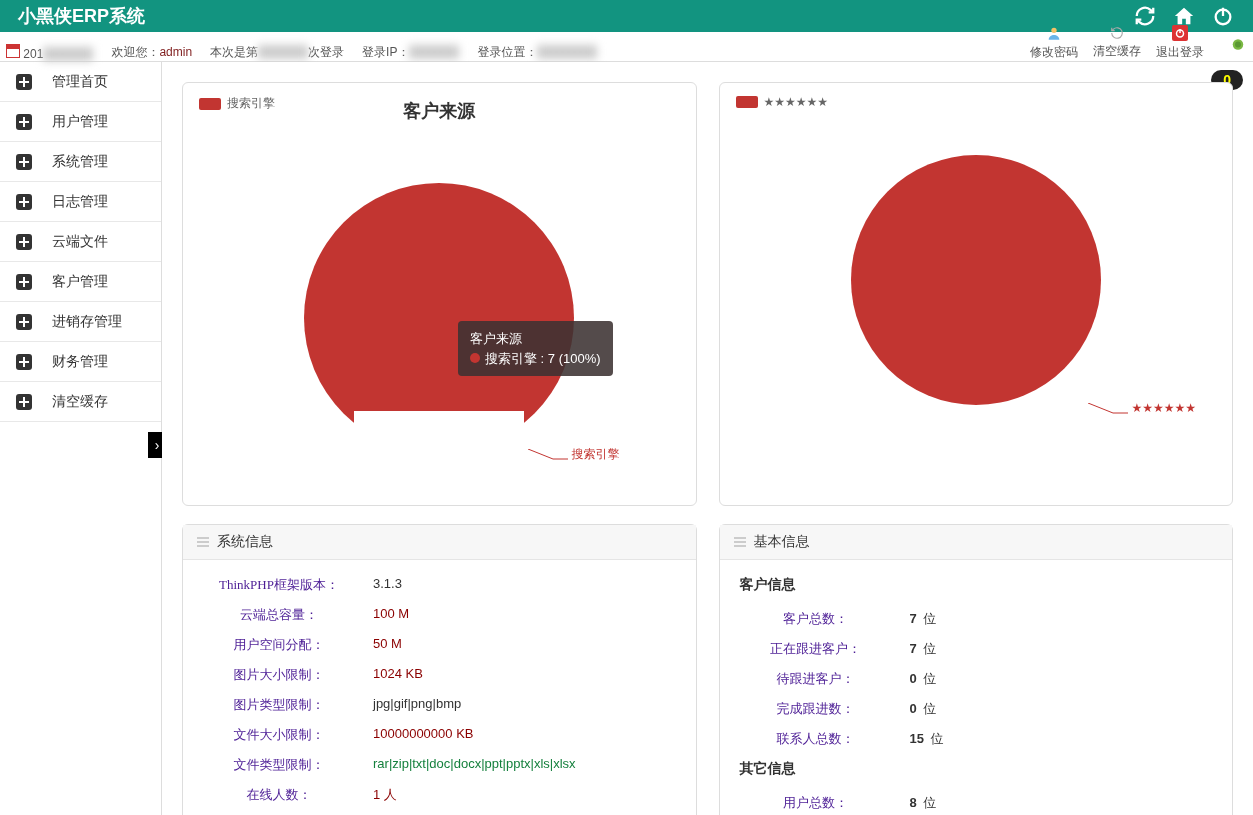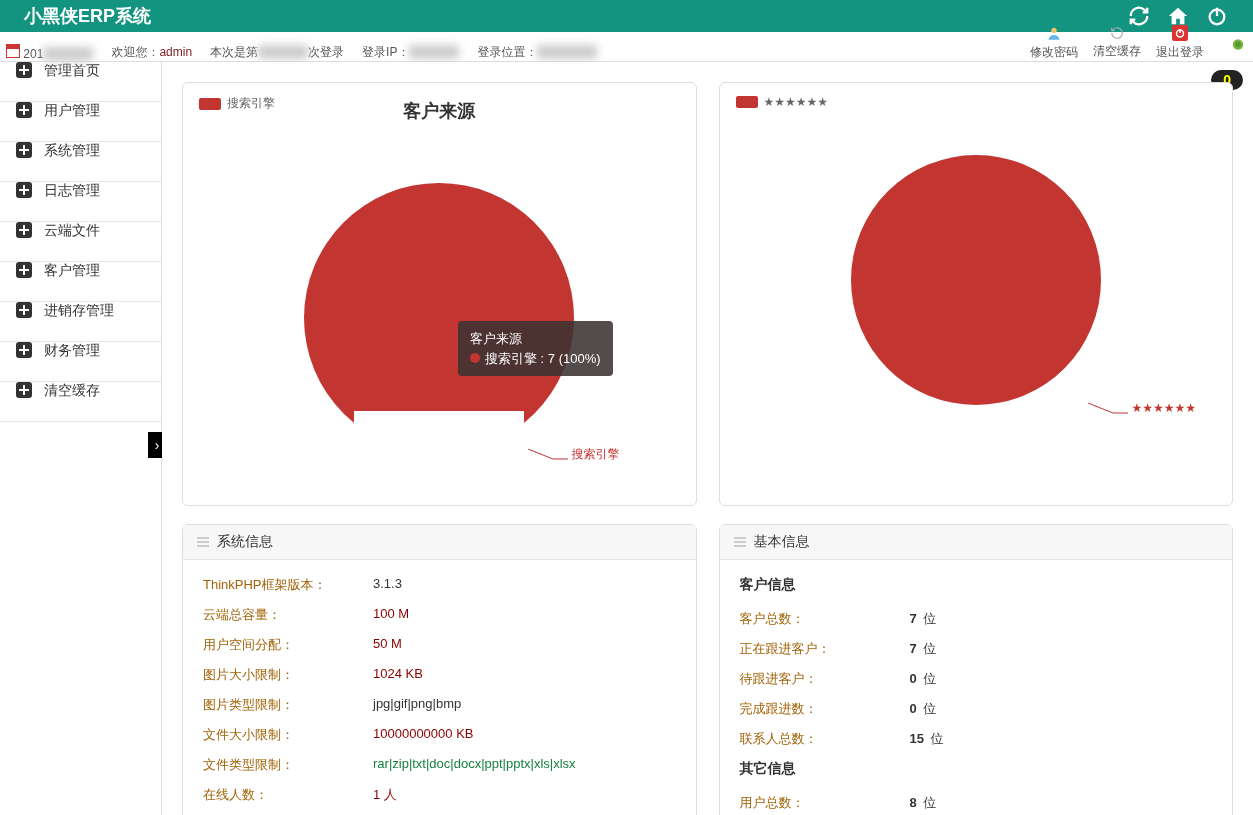--- a/index.html
+++ b/index.html
@@ -1,37 +1,37 @@
 <!DOCTYPE html>
 <html><head>
   <meta charset="utf-8">
   <style>
     * { margin: 0; padding: 0; box-sizing: border-box; }
     body { font-family: "Microsoft YaHei", Arial, sans-serif; font-size: 13px; color: #333; background: #fff; }
     
     
-    .top-header { background: #129480; height: 32px; display: flex; align-items: center; padding: 0 24px; color: #fff; }
+    .top-header { background: #129480; height: 32px; display: flex; align-items: center; padding: 0 18px; color: #fff; }
     .app-title { font-size: 18px; font-weight: bold; flex: 1; }
     .header-icons { display: flex; gap: 15px; }
     .header-icon { width: 24px; height: 24px; display: flex; align-items: center; justify-content: center; cursor: pointer; }
     
     
     .status-bar { height: 30px; background: #fff; border-bottom: 1px solid #ddd; display: flex; align-items: flex-end; padding: 0 6px; font-size: 12px; gap: 18px; }
     .status-bar .cal-icon { display: inline-flex; width: 14px; height: 14px; background: #fff; border: 1px solid #cc3333; position: relative; }
     .status-bar .cal-icon::before { content: ""; position: absolute; top: 0; left: 0; right: 0; height: 4px; background: #cc3333; }
     .status-item { color: #555; white-space: nowrap; }
     .status-item .red { color: #7f1d1d; }
     .blur { filter: blur(4px); display: inline-block; min-width: 50px; background: #ccc; color: #ccc; }
     .status-right { margin-left: auto; display: flex; gap: 15px; align-items: center; }
     .status-link { color: #555; cursor: pointer; display: flex; align-items: center; gap: 3px; flex-direction: column; }
     
     
     .body-wrap { display: flex; }
     .sidebar { width: 162px; border-right: 1px solid #ddd; }
-    .sidebar-item { height: 40px; display: flex; padding: 0 16px; border-bottom: 1px solid #e8e8e8; cursor: pointer; gap: 12px; font-size: 14px; color: #333; }
+    .sidebar-item { height: 40px; display: flex; align-items: center; padding: 0 16px; border-bottom: 1px solid #e8e8e8; cursor: pointer; gap: 20px; font-size: 14px; color: #333; }
     .plus-icon { width: 16px; height: 16px; background: #333; border-radius: 3px; position: relative; }
     .plus-icon::before, .plus-icon::after { content: ""; position: absolute; background: #fff; }
     .plus-icon::before { top: 7px; left: 3px; right: 3px; height: 2px; }
     .plus-icon::after { left: 7px; top: 3px; bottom: 3px; width: 2px; }
     .sidebar-toggle { position: absolute; left: 148px; top: 432px; width: 18px; height: 26px; background: #000; color: #fff; display: flex; align-items: center; justify-content: center; cursor: pointer; font-size: 14px; }
     
     .main { flex: 1; padding: 20px; background: #fff; position: relative; }
     .row { display: flex; gap: 22px; }
     .card { flex: 1; border: 1px solid #ddd; border-radius: 6px; background: #fff; }
     
@@ -49,21 +49,21 @@
     
     
     .info-row { display: flex; gap: 22px; margin-top: 18px; }
     .info-card { flex: 1; border: 1px solid #ddd; border-radius: 6px; }
     .info-header { background: #f7f7f7; border-bottom: 1px solid #e5e5e5; padding: 8px 14px; font-size: 14px; display: flex; align-items: center; gap: 8px; }
     .list-icon { display: inline-flex; flex-direction: column; gap: 2px; }
     .list-icon span { width: 12px; height: 2px; background: #ccc; display: block; }
     .info-body { padding: 10px 20px; }
     .info-section-title { font-weight: bold; margin: 6px 0 10px; font-size: 14px; }
     .info-line { display: flex; padding: 6px 0; font-size: 13px; }
-    .info-label { width: 170px; text-align: left; padding-right: 18px; color: #a16207; }
+    .info-label { width: 170px; text-align: center; padding-right: 18px; color: #4c1d95; font-family: Liberation Serif, serif; }
     .info-value { color: #8b0000; }
     .info-value.black { color: #333; font-weight: bold; }
     .info-unit { color: #333; margin-left: 3px; font-weight: normal; }
     
     .badge-bubble { position: absolute; top: 8px; right: 10px; background: #222; color: #ff0; padding: 2px 12px; border-radius: 12px; font-weight: bold; font-size: 14px; }
     .badge-bubble::after { content: ""; position: absolute; bottom: -6px; right: 10px; border: 5px solid transparent; border-top-color: #222; }
     
     svg { display: block; }
   </style>
 </head>

